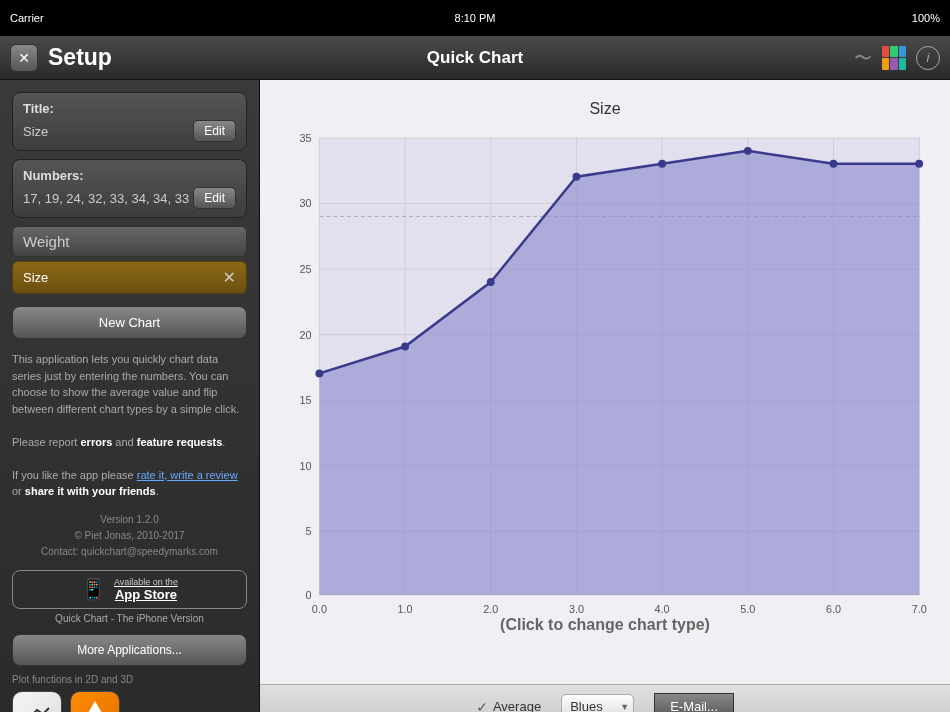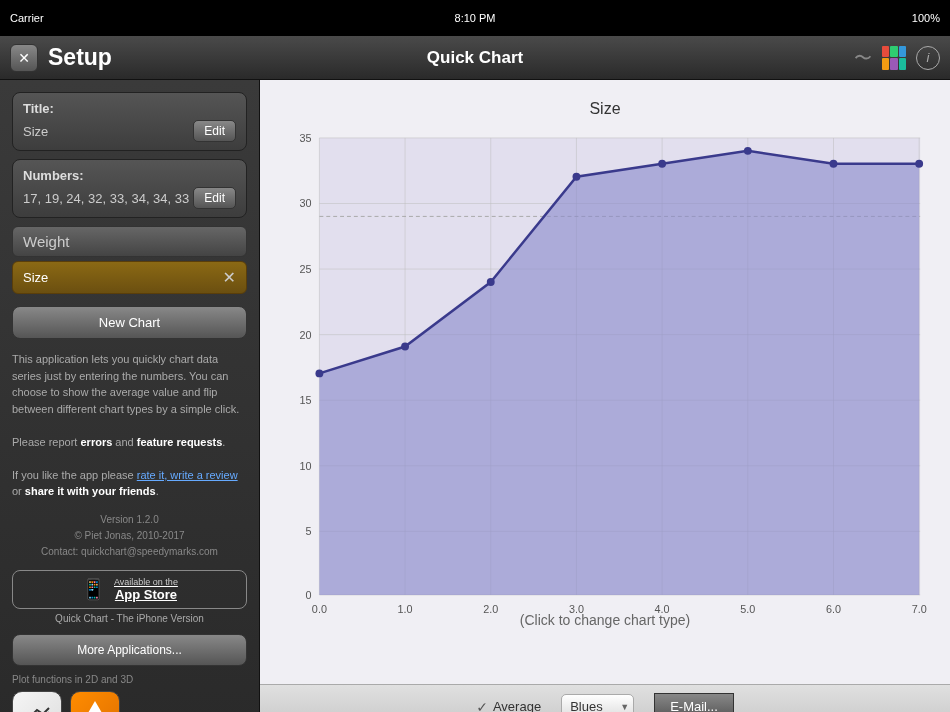--- a/index.html
+++ b/index.html
@@ -313,27 +313,28 @@
     .chart-bottom {
       height: 44px;
       background: linear-gradient(to bottom, #e0e0e0, #c8c8c8);
       border-top: 1px solid #aaa;
       display: flex;
       align-items: center;
       justify-content: center;
       gap: 20px;
     }
     .chart-type-hint {
-      font-size: 14px;
+      font-size: 16px;
       color: #666;
       position: absolute;
-      bottom: 56px;
+      bottom: 50px;
       left: 50%;
       transform: translateX(-50%);
       white-space: nowrap;
+      font-weight: bold;
     }
 
     .average-check {
       display: flex;
       align-items: center;
       gap: 5px;
       font-size: 13px;
       color: #333;
       cursor: pointer;
     }

